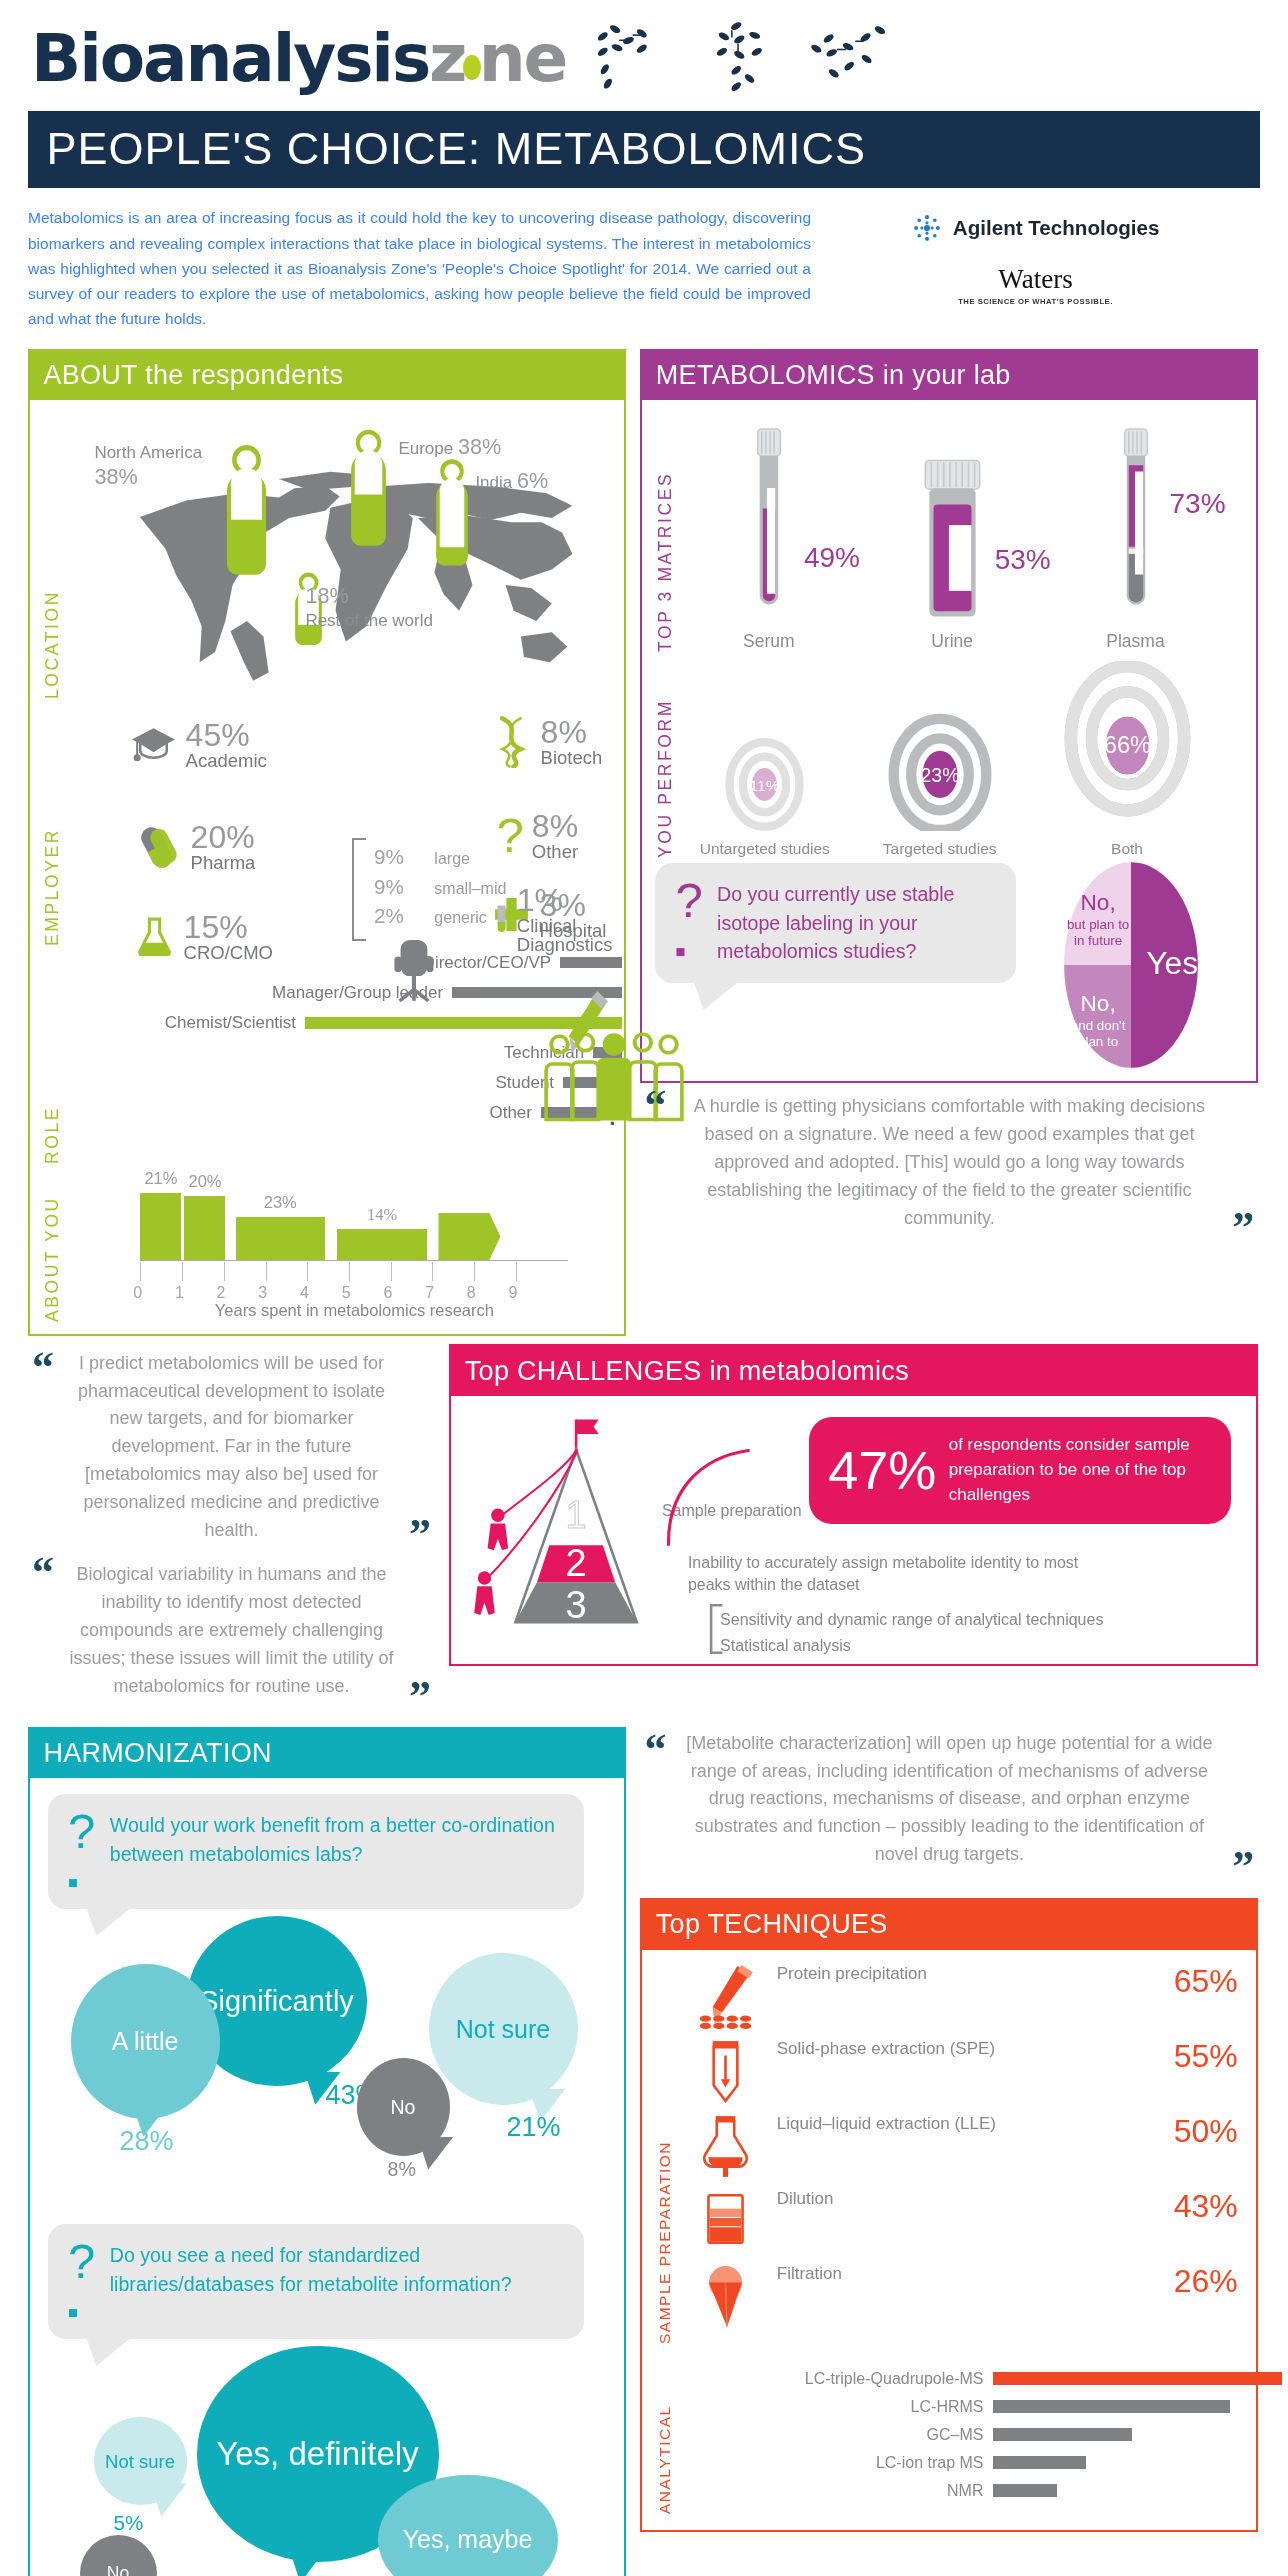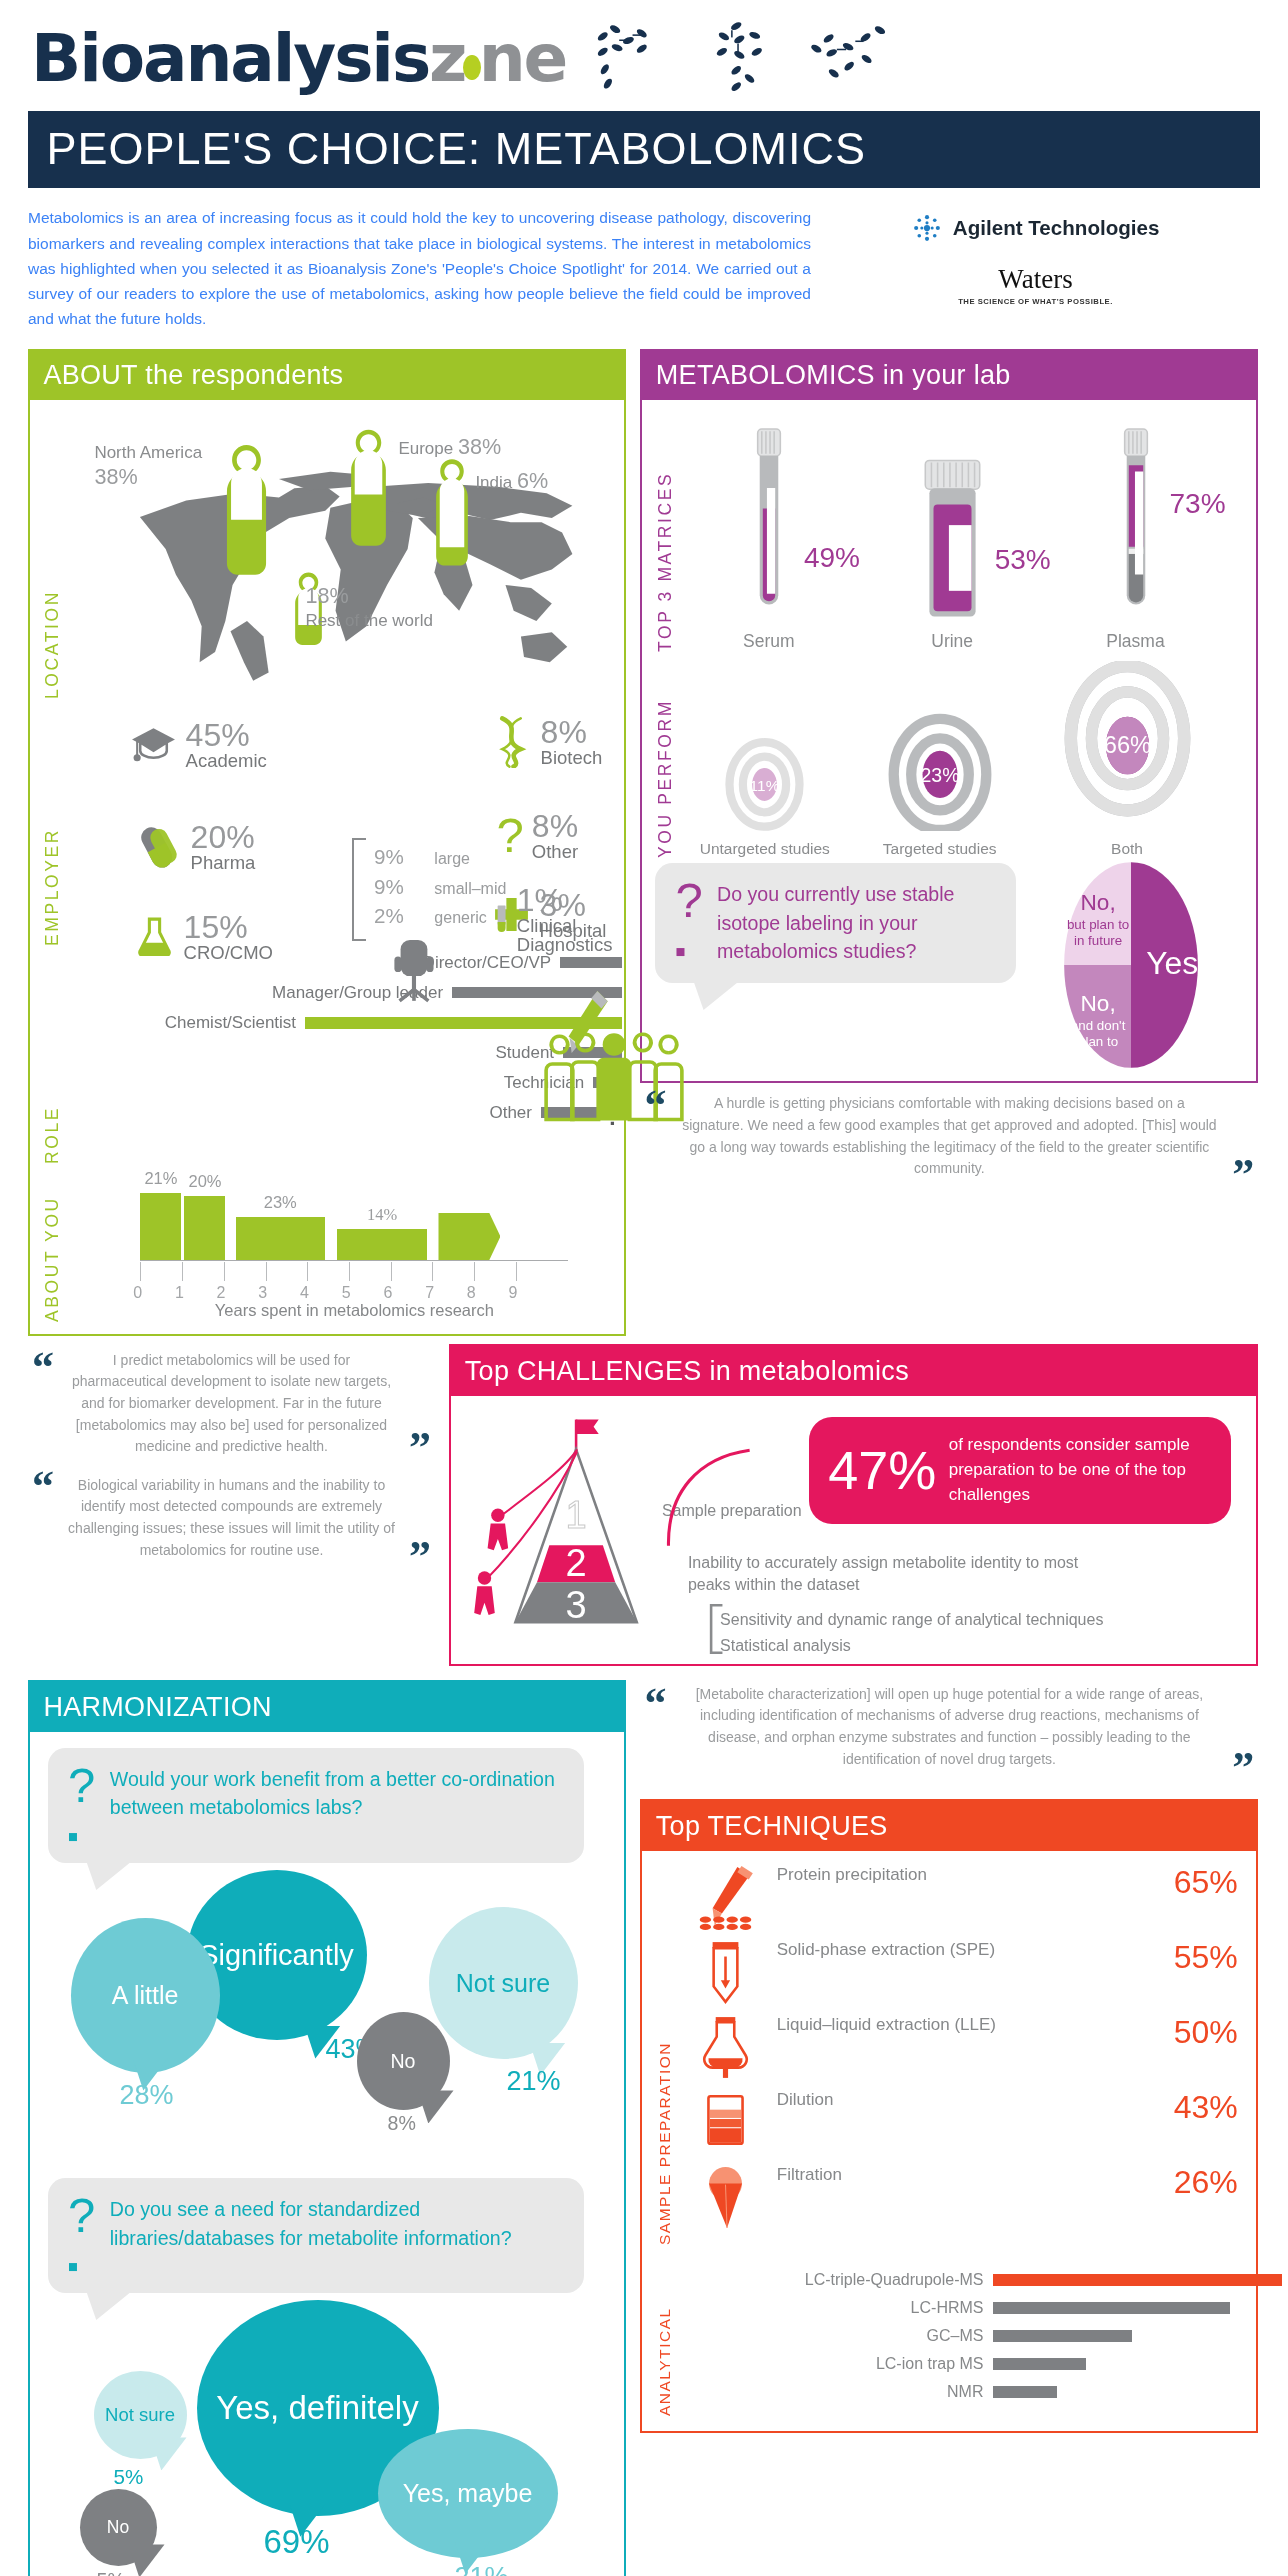--- a/index.html
+++ b/index.html
@@ -136,21 +136,21 @@
             display:flex; gap: 14.4px; align-items:flex-start; position:relative;}
   .bubble:after { content:""; position:absolute; left: 38px; bottom:-27px; width: 49px; height:31px;
             background:#e8e8e8; clip-path: polygon(0 0,100% 0,22% 100%); }
   .bubble .q { font-size: 49px; line-height:.82; }
   .bubble .qtxt { font-size: 19.6px; line-height: 1.45; }
   .bubble.pq .q, .bubble.pq .qtxt { color:#a03a93; }
   .bubble.tq .q, .bubble.tq .qtxt { color:#0fadba; }
 
   
   .quote { position:relative; padding: 10.3px 41px; }
-  .quote p { font-size: 14px; line-height:1.55; color:#9a9c9e; text-align:center; }
+  .quote p { font-size: 18px; line-height:1.55; color:#9a9c9e; text-align:center; }
   .qm { color:#1d4a63; font-size: 44px; line-height:.6; font-family:"Liberation Serif", serif;
         font-weight:700; position:absolute; }
   .qm.open { left: 4.1px; top: 10.3px; }
   .qm.close{ right: 4.1px; bottom: 2.1px; }
 
   
   .ch-body { display:flex; padding: 15.5px 15.5px 20.6px 15.5px; position:relative; height: 268px;}
   .pyr { position:relative; width: 247px; height: 222px; }
   .ch-list { flex:1; position:relative; }
   .ch-t { position:absolute; font-size: 16px; color:#86888a; line-height:1.4;}
@@ -488,26 +488,26 @@
               </div>
               <div class="role-row">
                 <span class="role-lbl">Manager/Group leader</span>
                 <span class="role-bar" style="width:170px"></span>
               </div>
               <div class="role-row">
                 <span class="role-lbl">Chemist/Scientist</span>
                 <span class="role-bar hl" style="width:317px"></span>
               </div>
               <div class="role-row">
+                <span class="role-lbl">Technician</span>
+                <span class="role-bar" style="width:29px"></span>
+              </div>
+              <div class="role-row">
                 <span class="role-lbl">Student</span>
                 <span class="role-bar" style="width:59px"></span>
-              </div>
-              <div class="role-row">
-                <span class="role-lbl">Technician</span>
-                <span class="role-bar" style="width:29px"></span>
               </div>
               <div class="role-row">
                 <span class="role-lbl">Other</span>
                 <span class="role-bar" style="width:57px"></span>
                 <span style="font-size:34px;color:#56585a;line-height:.6;padding-left:5.2px;">?</span>
               </div>
             </div>
           </div>
 
           <div class="ay">

